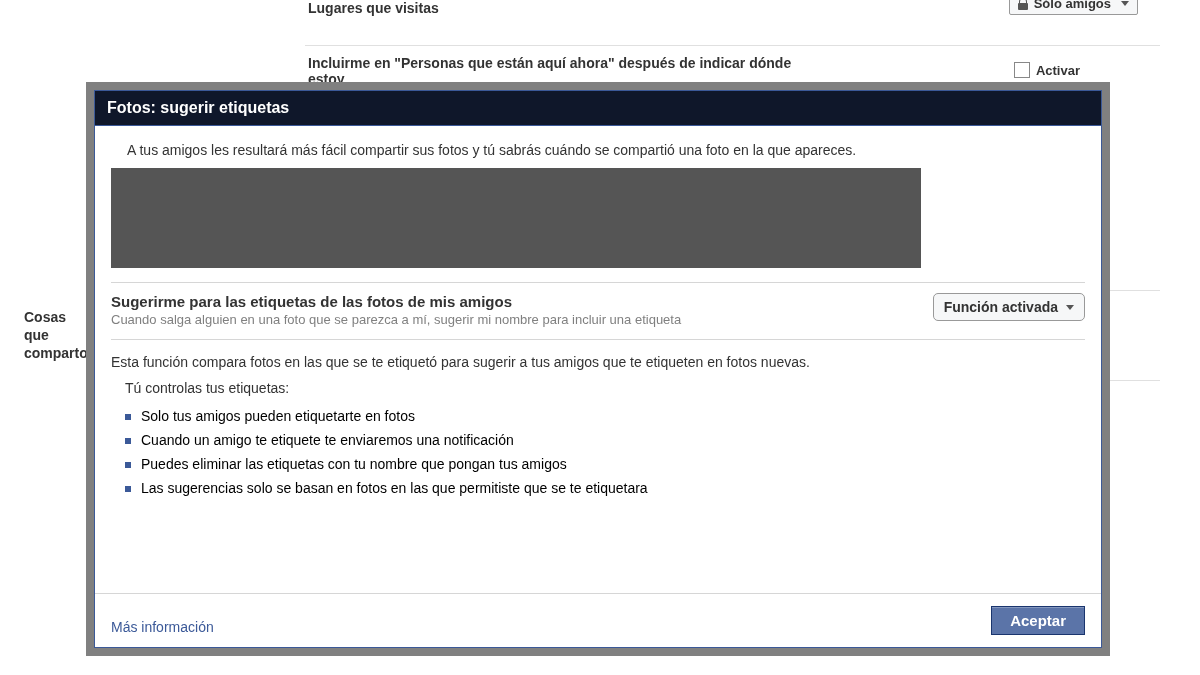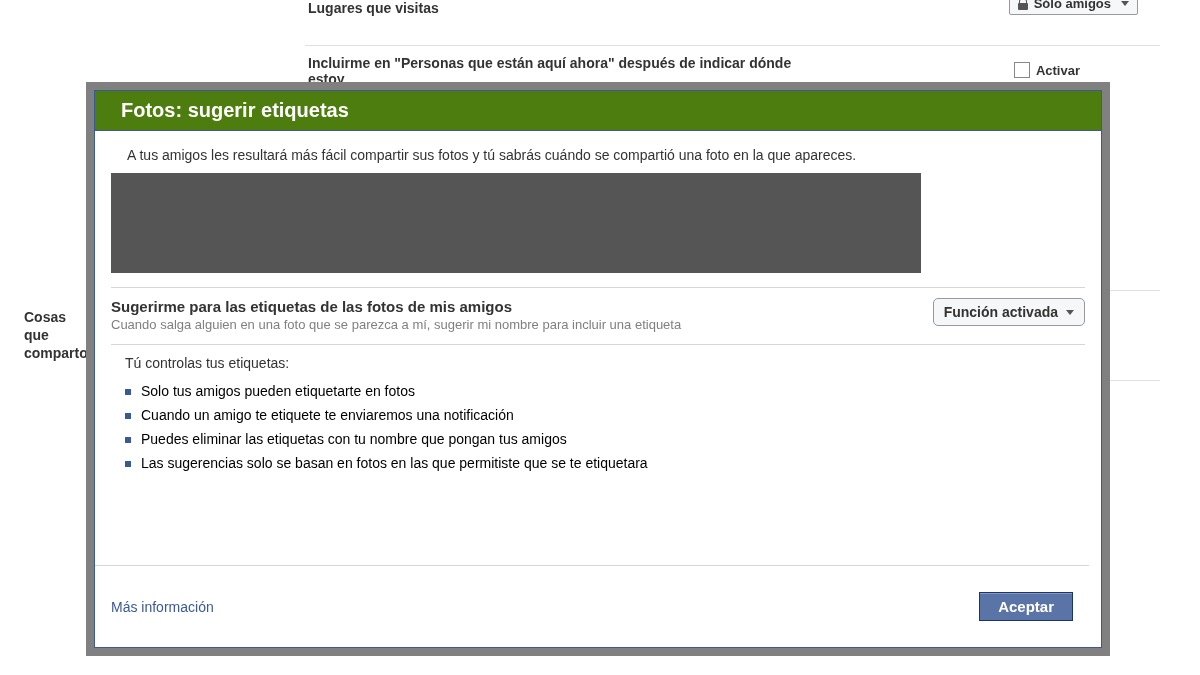--- a/index.html
+++ b/index.html
@@ -16,22 +16,22 @@
     padding:3px 8px;font-weight:bold;color:#333;font-size:13px}
   .bg-sel .trisvg{margin-left:4px}
   .side-label{position:absolute;left:24px;top:308px;width:60px;
     font-weight:bold;color:#333;font-size:14px;line-height:1.3}
   .chk{display:inline-block;width:14px;height:14px;border:1px solid #888;
     background:#fff;margin-right:6px;vertical-align:middle}
   .overlay{position:absolute;left:86px;top:82px;width:1024px;height:574px;
     background:#808080}
   .dialog{position:absolute;left:8px;top:8px;right:8px;bottom:8px;
     background:#fff;border:1px solid #3b5998;overflow:hidden}
-  .dlg-hdr{background:#4d7c0f;color:#fff;font-weight:bold;
-    font-size:20px;padding:8px 26px;border-bottom:1px solid #3b5998}
+  .dlg-hdr{background:#0f172a;color:#fff;font-weight:bold;
+    font-size:16px;padding:8px 12px;border-bottom:1px solid #3b5998}
   .dlg-body{padding:12px 16px 0 16px}
   .intro{color:#333;font-size:14px;margin:4px 0 10px 16px}
   .strip{width:810px;height:100px;display:flex;margin:6px 0 14px 0}
   .strip .ph{flex:1 1 0;background:#555;image-rendering:pixelated}
   .ph1{background:linear-gradient(135deg,#5a2e1d 25%,#2a1510 25% 50%,#7a4a30 50% 75%,#30180e 75%)}
   .ph2{background:linear-gradient(135deg,#3a2a20 25%,#6b4a34 25% 50%,#1f140e 50% 75%,#553b28 75%)}
   .ph3{background:linear-gradient(135deg,#101010 25%,#4a4038 25% 50%,#ece2d0 50% 75%,#2c2620 75%)}
   .ph4{background:linear-gradient(135deg,#f4f4f4 25%,#ffffff 25% 50%,#e8e8e8 50% 75%,#ffffff 75%)}
   .ph5{background:linear-gradient(135deg,#c9a87a 25%,#2f2318 25% 50%,#a07948 50% 75%,#e0c9a0 75%)}
   .ph6{background:linear-gradient(135deg,#0d0d0d 25%,#262626 25% 50%,#000 50% 75%,#1a1a1a 75%)}
@@ -46,23 +46,23 @@
   .dropdown{display:flex;align-items:center;gap:8px;
     border:1px solid #999;background:#f6f7f8;border-radius:5px;
     padding:5px 10px;font-weight:bold;color:#333;font-size:14px;
     white-space:nowrap;cursor:pointer}
   .expl{margin:14px 0 10px 0;font-size:14px;color:#333}
   .ctrl{margin:10px 0 8px 14px;font-size:14px;color:#333}
   ul.bullets{margin:6px 0 0 10px;padding:0;list-style:none}
   ul.bullets li{position:relative;padding:4px 0 4px 20px;font-size:14px;color:#000000}
   ul.bullets li:before{content:"";position:absolute;left:4px;top:10px;
     width:6px;height:6px;background:#3b5998}
-  .dlg-ftr{position:absolute;left:0;right:12px;bottom:0;
-    border-top:1px solid #d6d6d6;padding:26px 16px;
-    display:flex;align-items:center;justify-content:space-between;background:#fff}
+  .dlg-ftr{position:absolute;left:0;right:0;bottom:0;
+    border-top:1px solid #d6d6d6;padding:12px 16px;
+    display:flex;align-items:flex-end;justify-content:space-between;background:#fff}
   .more{color:#3b5998;font-size:14px;cursor:pointer}
   .accept{background:#5b74a8;color:#fff;font-weight:bold;
     border:1px solid #1a356e;padding:5px 18px;font-size:15px;cursor:pointer;
     box-shadow:inset 0 1px 0 rgba(255,255,255,.25)}
   .lock{display:inline-block;width:10px;height:12px;position:relative}
   .lock:before{content:"";position:absolute;left:1px;top:0;width:6px;height:5px;
     border:1px solid #555;border-bottom:none;border-radius:4px 4px 0 0}
   .lock:after{content:"";position:absolute;left:0;top:5px;width:10px;height:7px;
     background:#555;border-radius:1px}
   .trisvg{width:0;height:0;border-left:4px solid transparent;
@@ -116,20 +116,21 @@
         <div class="txt">
           <div class="t">Sugerirme para las etiquetas de las fotos de mis amigos</div>
           <div class="s">Cuando salga alguien en una foto que se parezca a mí, sugerir mi nombre para incluir una etiqueta</div>
         </div>
         <div class="dropdown">
           <span>Función activada</span>
           <span class="trisvg"></span>
         </div>
       </div>
 
+      <div class="expl">Esta función compara fotos en las que se te etiquetó para sugerir a tus amigos que te etiqueten en fotos nuevas.</div>
 
       <div class="ctrl">Tú controlas tus etiquetas:</div>
 
       <ul class="bullets">
         <li>Solo tus amigos pueden etiquetarte en fotos</li>
         <li>Cuando un amigo te etiquete te enviaremos una notificación</li>
         <li>Puedes eliminar las etiquetas con tu nombre que pongan tus amigos</li>
         <li>Las sugerencias solo se basan en fotos en las que permitiste que se te etiquetara</li>
       </ul>
     </div>

